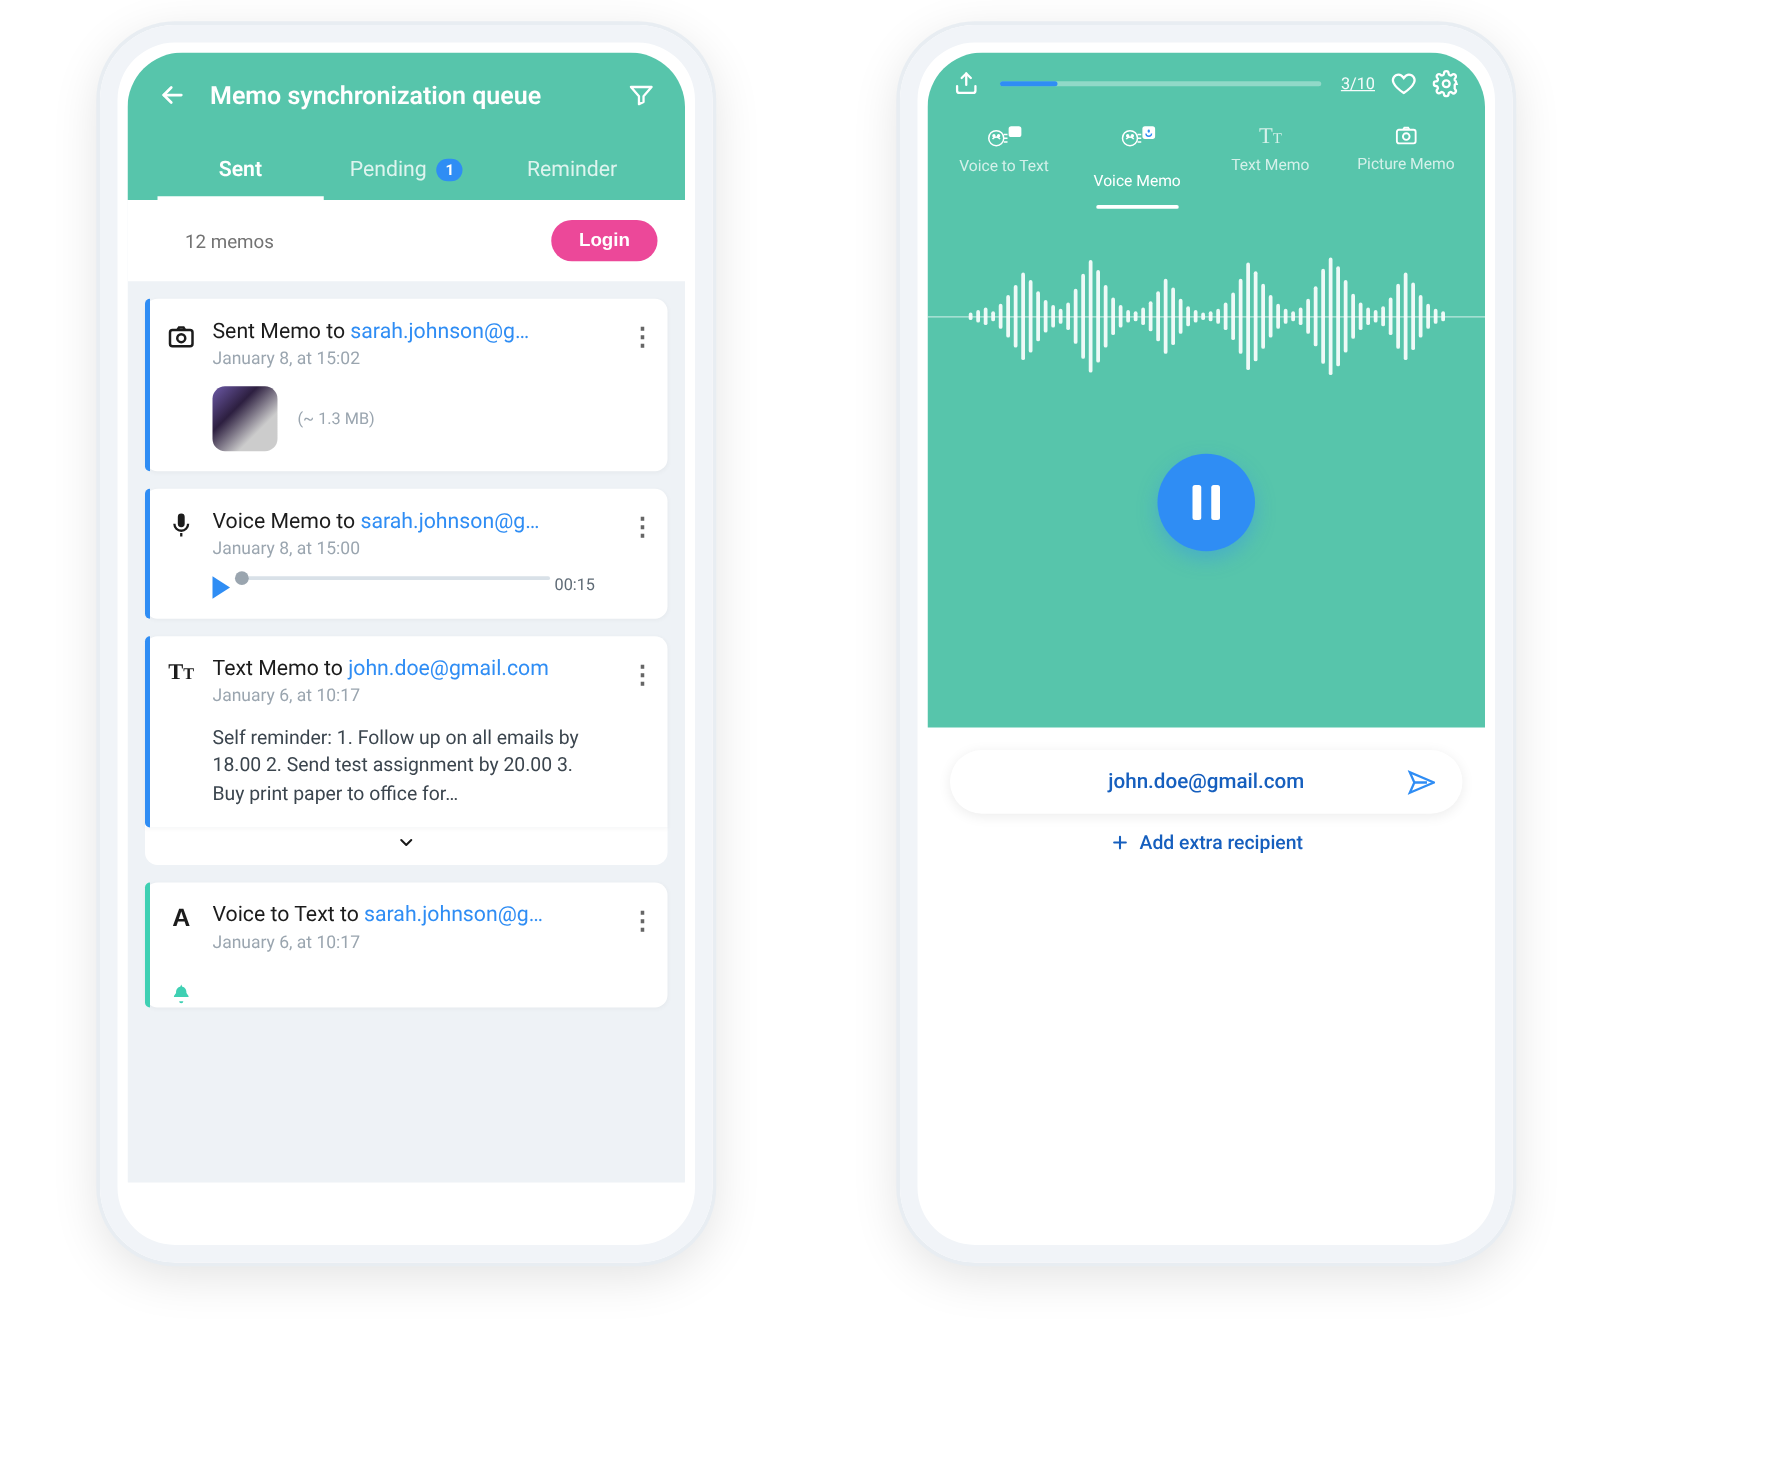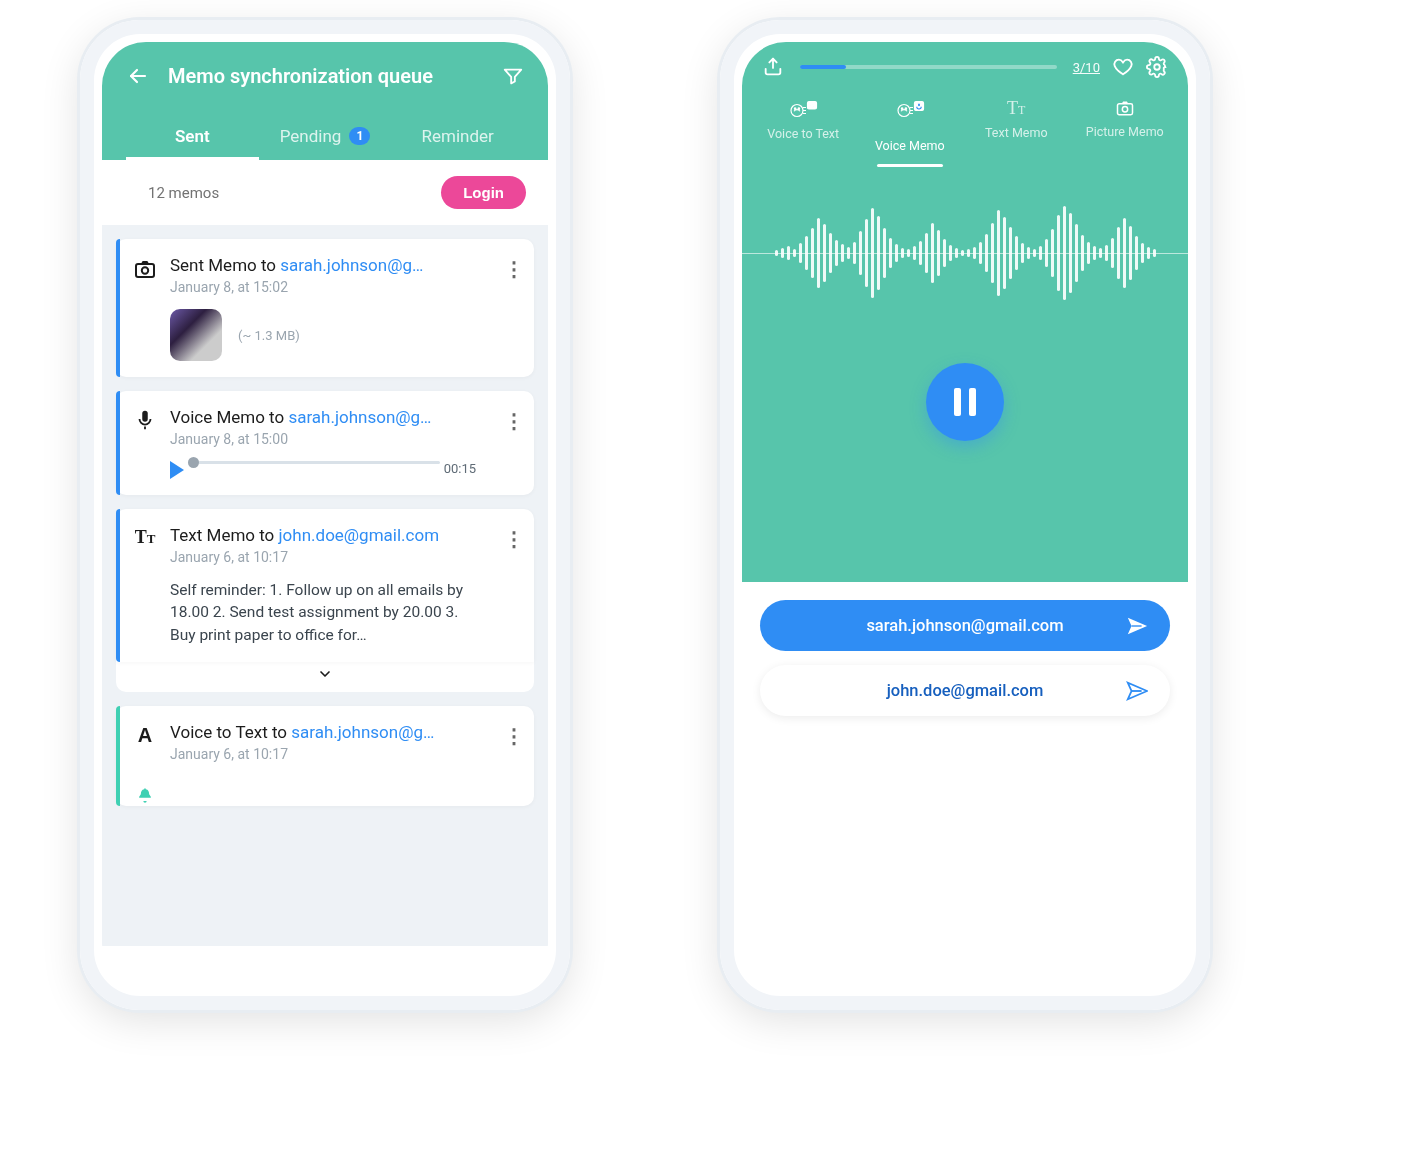--- a/index.html
+++ b/index.html
@@ -479,33 +479,30 @@
           <div class="wave-bar" style="height: 8px;"></div>
         </div>
 
       <div class="pause-btn">
         <div class="pause-stick"></div>
           <div class="pause-stick"></div>
       </div>
     </div>
 
     <div class="pr-bottom">
-      <div class="recip-pill recip-primary">
-        <span>sarah.johnson@gmail.com</span>
-        <span class="send-icon-slot">
-          <svg width="22" height="22" viewBox="0 0 24 24" fill="#fff">
-              <path d="M2 21l21-9L2 3l4 9-4 9z"></path>
-              <path d="M6 12h11" stroke="#2f8df4" stroke-width="1.5"></path>
-            </svg>
-        </span>
-      </div>
       <div class="recip-pill recip-secondary">
         <span>john.doe@gmail.com</span>
         <span class="send-icon-slot">
           <svg width="22" height="22" viewBox="0 0 24 24" fill="none" stroke="#2f8df4" stroke-width="2">
               <path d="M2 21l21-9L2 3l4 9-4 9z"></path>
               <path d="M6 12h11"></path>
             </svg>
         </span>
       </div>
+      <div class="add-recip">
+        <svg width="16" height="16" viewBox="0 0 24 24" stroke="#165fbe" stroke-width="2.5" stroke-linecap="round">
+            <path d="M12 5v14M5 12h14"></path>
+          </svg>
+        <span>Add extra recipient</span>
+      </div>
     </div>
   </div>
 </div>
 
 </body></html>

